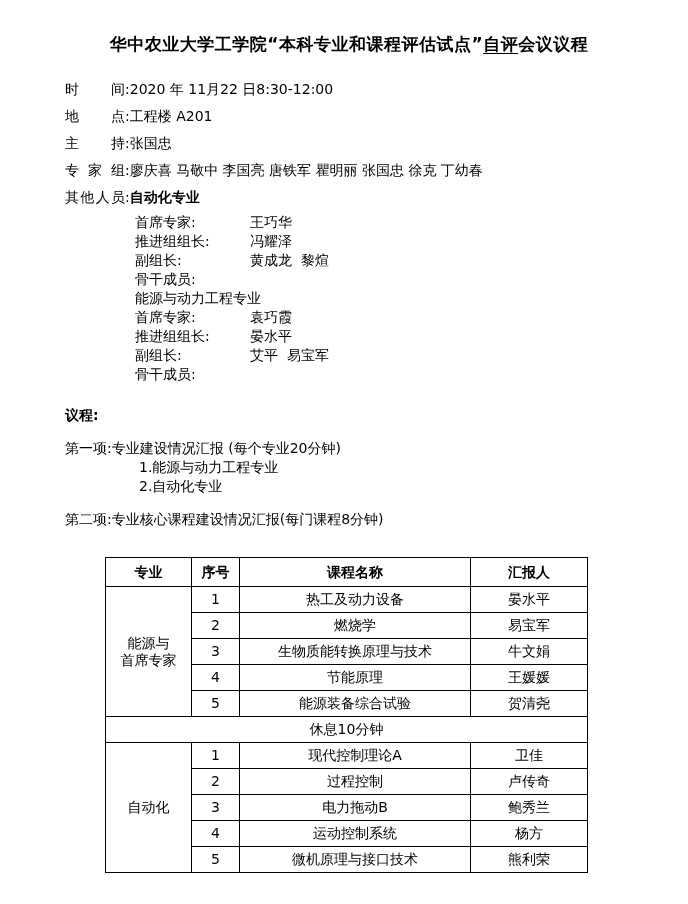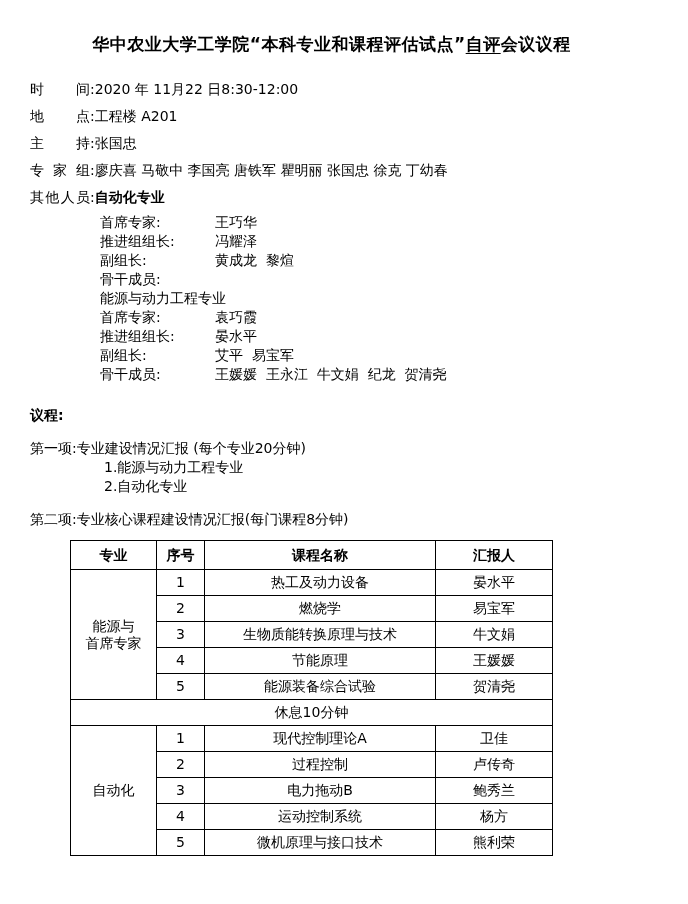--- a/index.html
+++ b/index.html
@@ -1,21 +1,21 @@
 <!DOCTYPE html>
 <html><head>
 <meta charset="utf-8">
 <style>
   html,body{margin:0;padding:0;}
   body{
     width:688px;height:904px;background:#ffffff;color:#000000;
     font-family:"DejaVu Sans","Liberation Sans",sans-serif;
     font-size:14px;line-height:19px;overflow:hidden;
   }
-  .page{padding:26px 55px 0 30px;box-sizing:border-box;}
+  .page{padding:26px 55px 0 65px;box-sizing:border-box;}
   .doc-title{
     text-align:center;font-size:17px;font-weight:bold;
     margin:6px 0 20px 0;line-height:24px;letter-spacing:0.5px;
   }
   .doc-title .u{text-decoration:underline;text-underline-offset:3px;}
   .info-row{display:flex;line-height:27px;align-items:baseline;}
   .info-label{
     width:60px;flex-shrink:0;display:inline-block;
     text-align:justify;text-align-last:justify;font-family:Liberation Serif, serif;
   }
@@ -24,21 +24,21 @@
   .bold{font-weight:bold;}
   .team-block{margin-left:70px;margin-top:2px;}
   .team-heading{font-weight:normal;line-height:19px;}
   .sub-row{display:flex;line-height:19px;}
   .sub-label{width:115px;flex-shrink:0;}
   .sub-value{white-space:pre-wrap;}
   .agenda-heading{font-weight:bold;margin-top:22px;line-height:19px;}
   .agenda-item{margin-top:14px;line-height:19px;}
   .agenda-sub{margin-left:74px;line-height:19px;}
   table.schedule{
-    border-collapse:collapse;margin:11px 0 0 40px;
+    border-collapse:collapse;margin:28px 0 0 40px;
     table-layout:fixed;width:482px;border-radius:8px;
   }
   table.schedule th,table.schedule td{
     border:1px solid #000;text-align:center;vertical-align:middle;
     padding:2px 3px;font-size:14px;line-height:17px;
   }
   table.schedule th{font-weight:bold;height:24px;}
   table.schedule td{height:21px;}
   td.major-cell{white-space:pre-line;}
   td.break-cell{height:21px;}
@@ -105,21 +105,20 @@
     <div class="sub-row">
       <span class="sub-label">推进组组长:</span>
         <span class="sub-value">晏水平</span>
     </div>
     <div class="sub-row">
       <span class="sub-label">副组长:</span>
         <span class="sub-value">艾平  易宝军</span>
     </div>
     <div class="sub-row">
       <span class="sub-label">骨干成员:</span>
-        <span class="sub-value">王媛媛  王永江  牛文娟  纪龙  贺清尧</span>
     </div>
   </div>
 
   <div class="agenda-heading">议程:</div>
 
   <div class="agenda-item">第一项:专业建设情况汇报 (每个专业20分钟)</div>
   <div class="agenda-sub">1.能源与动力工程专业</div>
   <div class="agenda-sub">2.自动化专业</div>
 
   <div class="agenda-item">第二项:专业核心课程建设情况汇报(每门课程8分钟)</div>

